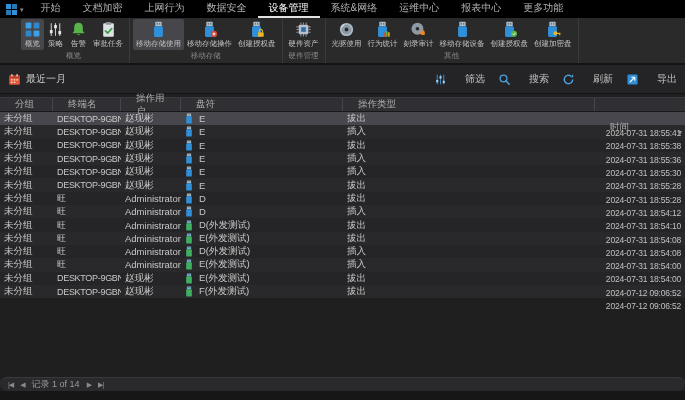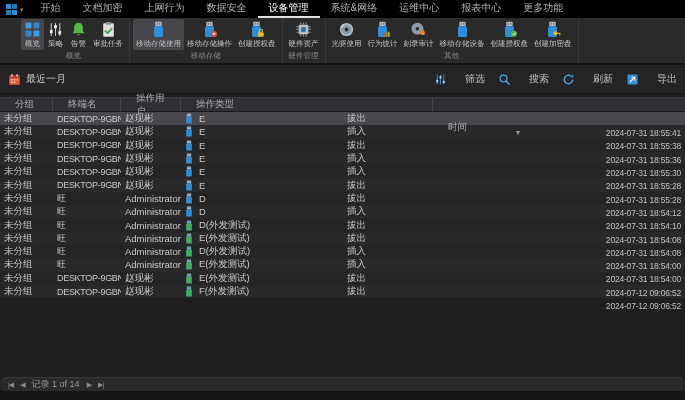--- a/index.html
+++ b/index.html
@@ -350,20 +350,23 @@
     <div class="thead" id="thead">
         <div class="hc c0">
           <span>分组</span>
         </div>
         <div class="hc c1">
           <span>终端名</span>
         </div>
         <div class="hc c2">
           <span>操作用户</span>
         </div>
+        <div class="hc c3">
+          <span>盘符</span>
+        </div>
         <div class="hc c4">
           <span>操作类型</span>
         </div>
         <div class="hc c5">
           <span>时间</span>
           <span class="hcaret">▾</span>
         </div>
       </div>
     <div class="tbody" id="tbody">
         <div class="trow selected">

